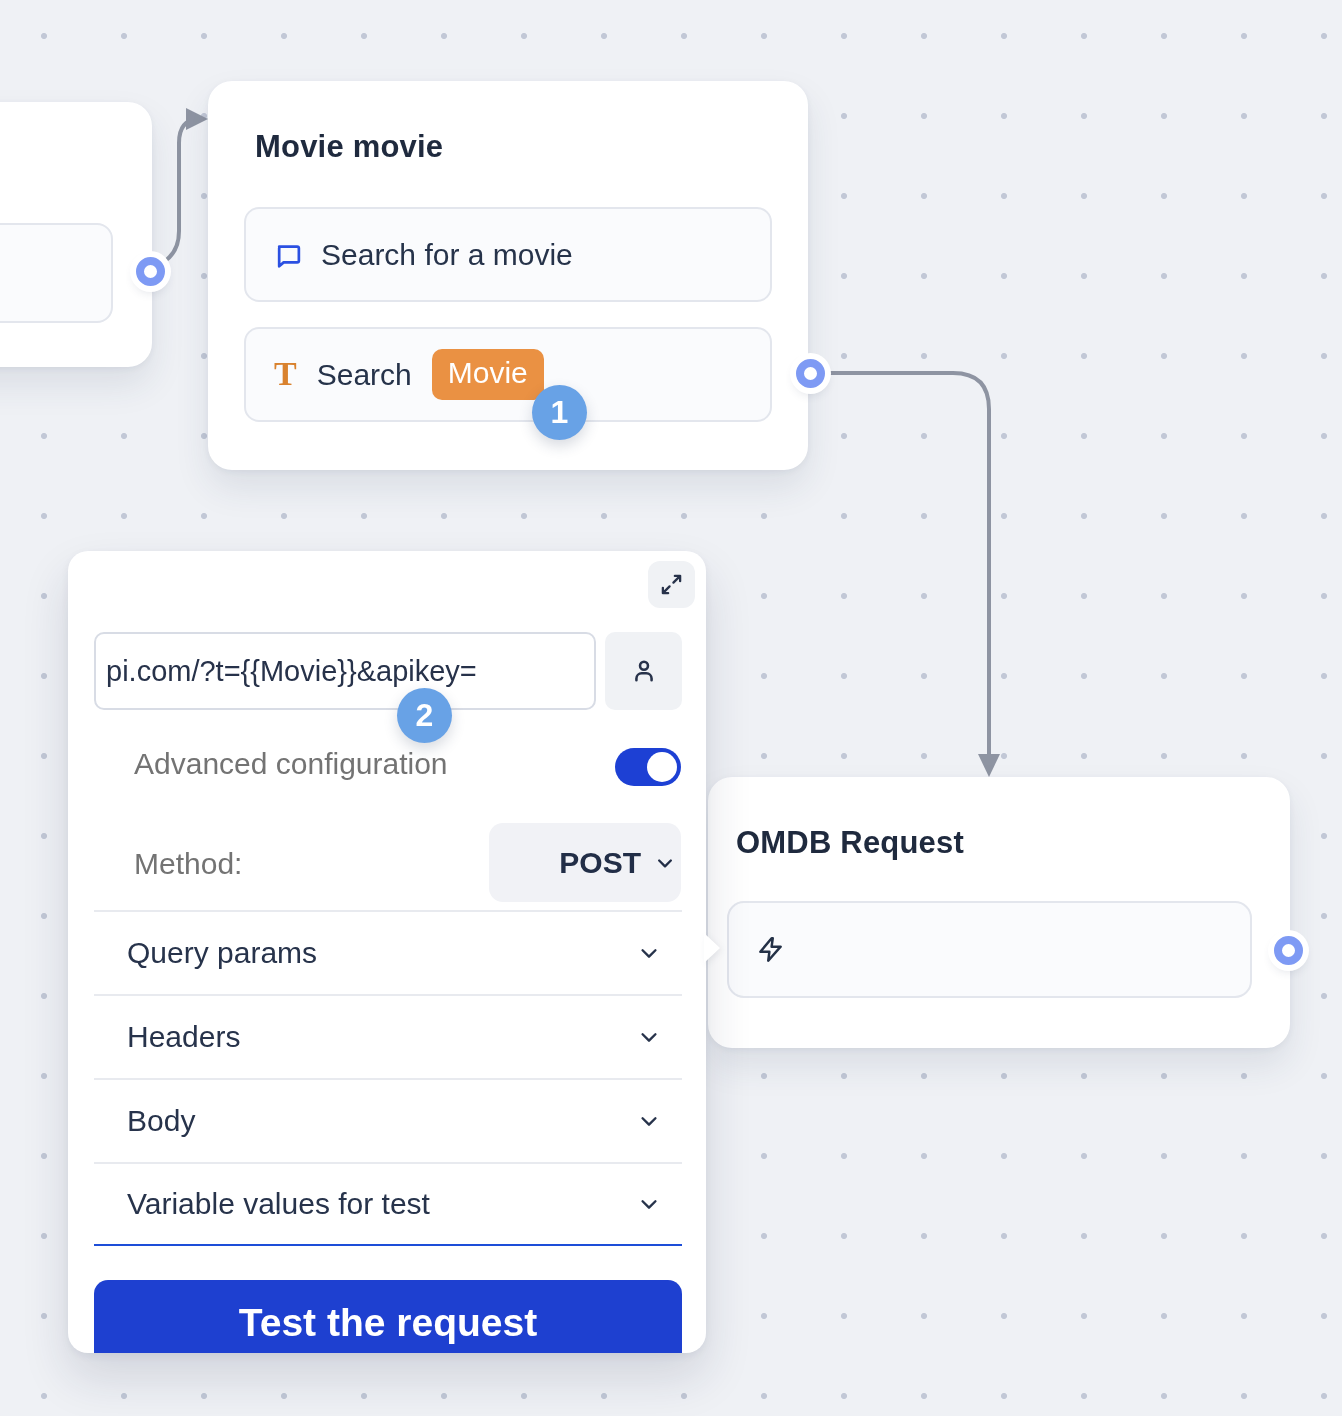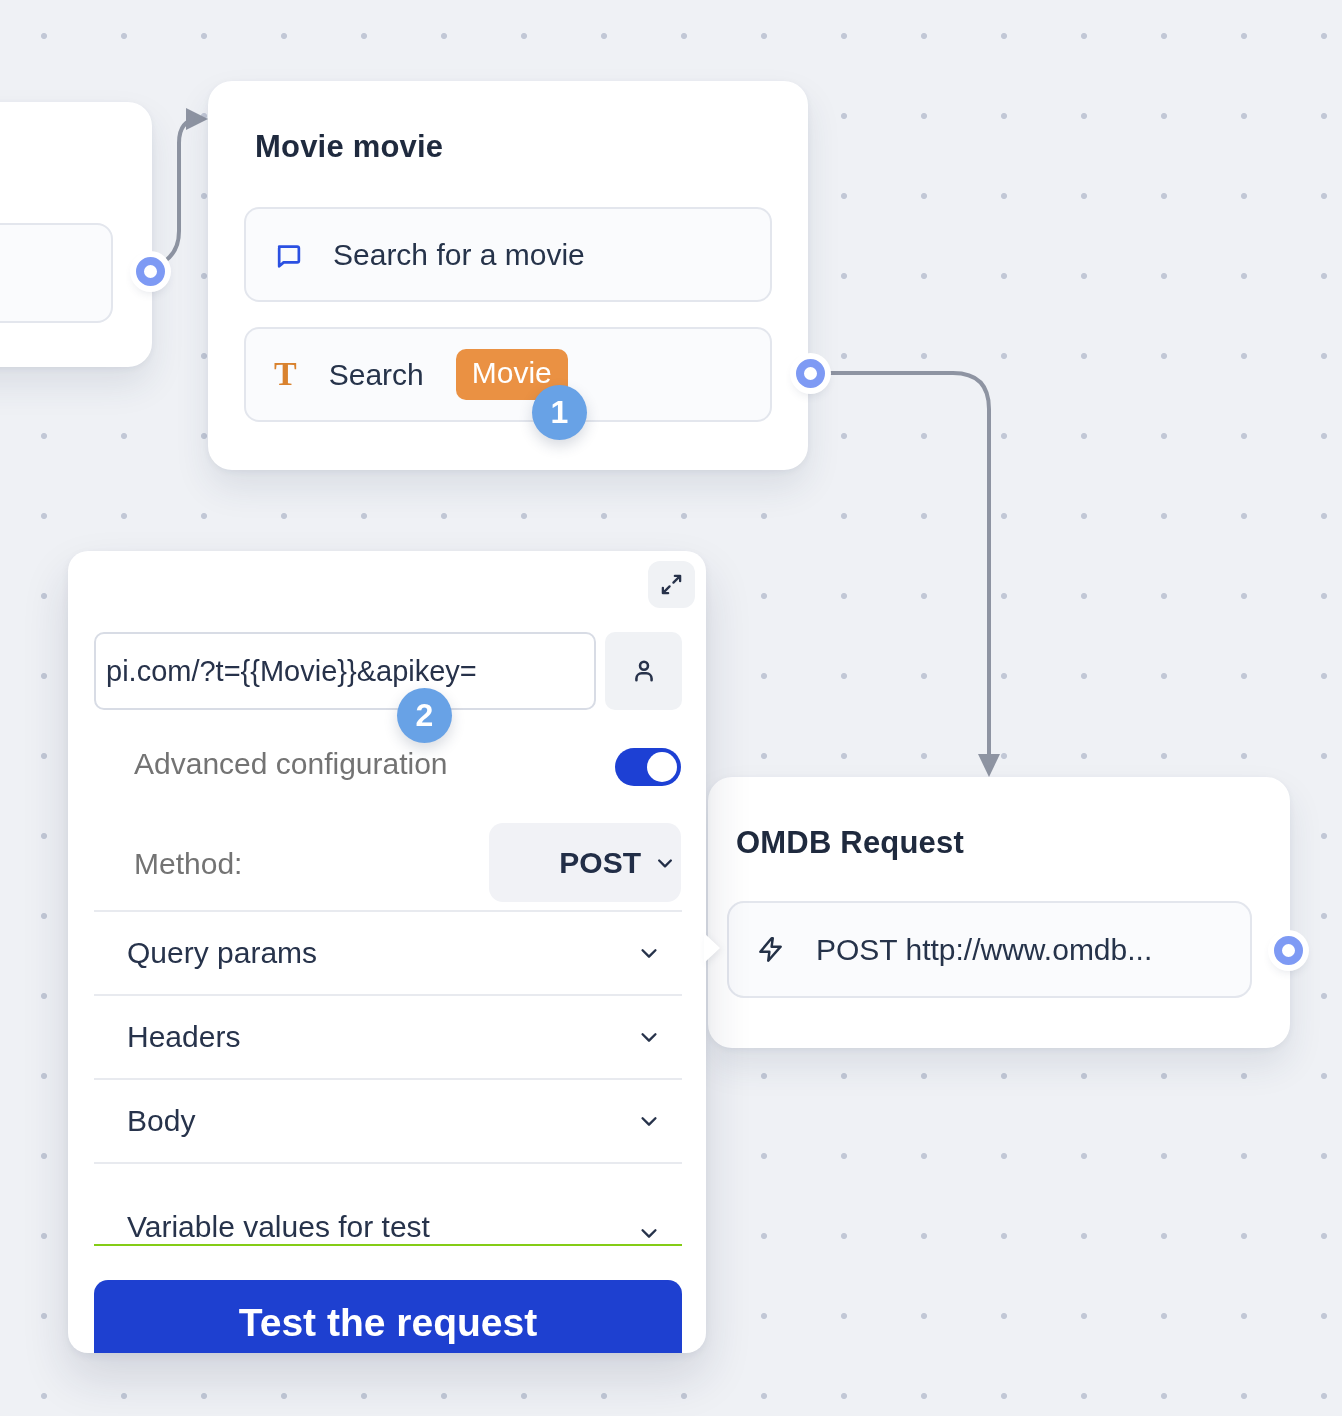--- a/index.html
+++ b/index.html
@@ -21,21 +21,21 @@
   .card{
     position:absolute;background:#ffffff;border-radius:24px;
     box-shadow:0 18px 35px rgba(40,55,90,.10), 0 2px 6px rgba(40,55,90,.06);
     z-index:2;
   }
   .card-title{
     position:absolute;font-size:31px;font-weight:700;color:#1f2a3e;letter-spacing:.2px;
   }
   .node-row{
     position:absolute;background:#fafbfd;border:2px solid #e3e6ed;border-radius:15px;
-    display:flex;align-items:center;gap:32px;padding:0 28px;
+    display:flex;align-items:center;gap:20px;padding:0 28px;
     color:#26334a;font-size:30px;white-space:nowrap;overflow:hidden;
   }
   .t-icon{
     font-family:"Liberation Serif", serif;font-weight:700;font-size:34px;color:#d9822e;
     line-height:1;transform:translateY(-1px);
   }
   .chip{
     background:#ea9143;color:#ffffff;border-radius:10px;
     padding:5px 16px 8px 16px;font-size:30px;line-height:1.25;
   }
@@ -84,21 +84,21 @@
     position:absolute;left:421px;top:272px;width:192px;height:79px;border-radius:14px;
     background:#f1f2f6;border:none;cursor:pointer;
     display:flex;align-items:center;justify-content:flex-end;gap:14px;
     font-family:"Liberation Sans", sans-serif;font-size:30px;font-weight:700;color:#222e47;
   }
   .sections{position:absolute;left:26px;top:359px;width:588px;}
   .section-row{
     height:84px;border-top:2px solid #e8eaef;display:flex;align-items:center;
     justify-content:space-between;padding:0 22px 0 33px;cursor:pointer;gap:36px;
   }
-  .section-row:last-child{border-bottom:2px solid #84cc16;align-items:flex-end;}
+  .section-row:last-child{border-bottom:2px solid #1d4ed8;}
   .section-label{font-size:30px;color:#27334b;}
   .primary-btn{
     position:absolute;left:26px;top:729px;width:588px;height:86px;border-radius:14px;
     background:#1e40d0;border:none;cursor:pointer;
     font-family:"Liberation Sans", sans-serif;font-size:39px;font-weight:700;color:#ffffff;
   }
   svg{display:block;}
 </style>
 </head>
 <body>
@@ -140,21 +140,20 @@
     <div class="badge" style="left:324px;top:304px;">1</div>
   </div>
   <div class="port" style="left:796px;top:359px;"></div>
 
   <div class="card" style="left:708px;top:777px;width:582px;height:271px;">
     <div class="card-title" style="left:28px;top:48px;">OMDB Request</div>
     <div class="node-row" style="left:19px;top:124px;width:525px;height:97px;border-radius:17px;">
       <svg width="27" height="27" viewBox="0 0 24 24" fill="none" stroke="#243147" stroke-width="2.2" stroke-linejoin="round" stroke-linecap="round">
         <polygon points="13,2 3,14 11,14 10,22 21,9.5 13,9.5 14,2"></polygon>
       </svg>
-      <span>POST http://www.omdb...</span>
     </div>
   </div>
   <div class="port" style="left:1274px;top:936px;"></div>
 
   <div class="panel-tail"></div>
   <div class="panel">
 
     <button class="icon-btn expand-btn">
       <svg width="23" height="23" viewBox="0 0 24 24" fill="none" stroke="#27324a" stroke-width="2.4" stroke-linecap="round" stroke-linejoin="round">
         <path d="M14 10 L21 3 M15.5 3 H21 V8.5 M10 14 L3 21 M3 15.5 V21 H8.5"></path>

